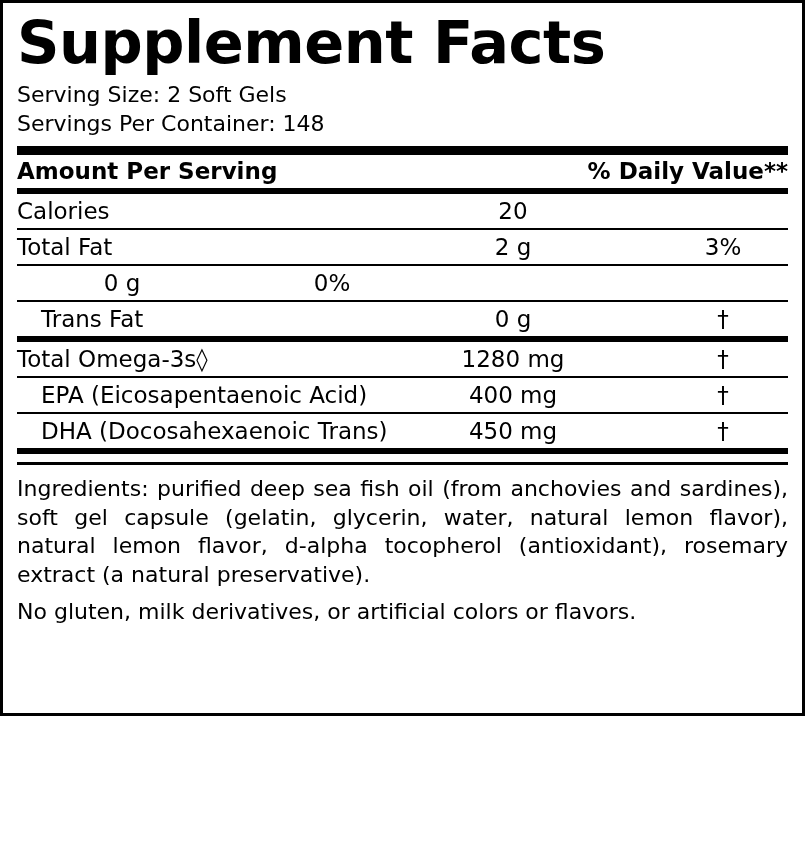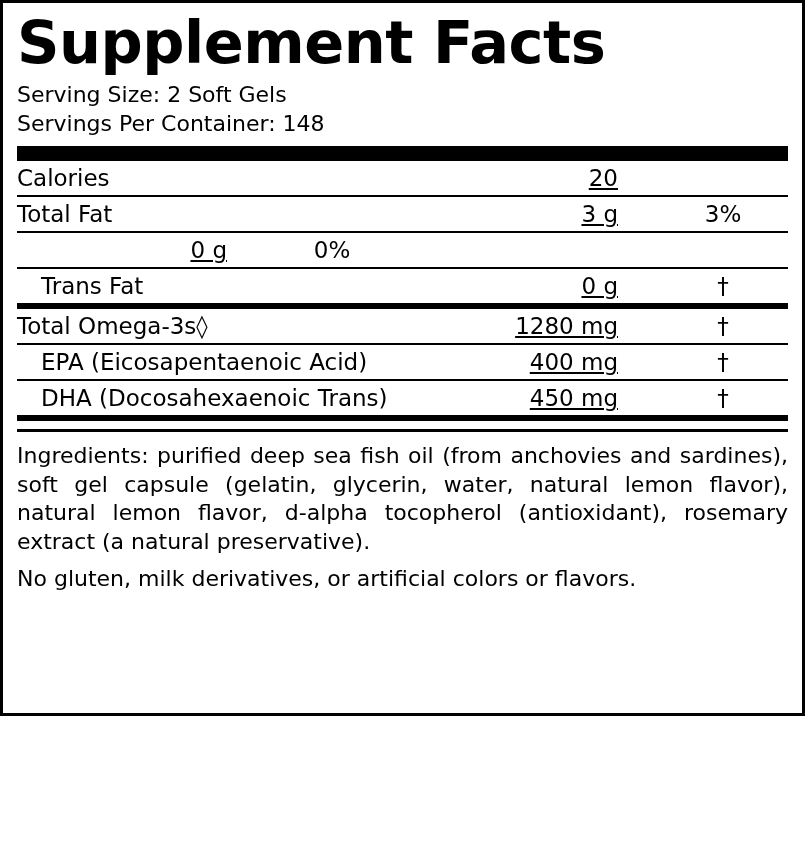--- a/index.html
+++ b/index.html
@@ -67,24 +67,23 @@
     font-weight: 400;
     padding: 4px 0 4px 0;
   }
   .nut-name {
     flex: 1 1 auto;
     white-space: nowrap;
   }
   .nut-name.indent { padding-left: 24px; }
   .nut-amt {
     flex: 0 0 210px;
-    text-align: right;
+    text-align: center;
     padding-right: 40px;
     white-space: nowrap;
-    text-decoration: underline;
   }
   .nut-dv {
     flex: 0 0 130px;
     text-align: center;
     white-space: nowrap;
   }
   .footnotes {
     font-size: 21.5px;
     line-height: 1.38;
     padding: 6px 0 6px 0;
@@ -113,33 +112,37 @@
 
 <div class="panel">
 
   <div class="title">Supplement Facts</div>
 
   <div class="serving-line">Serving Size: 2 Soft Gels</div>
   <div class="serving-line">Servings Per Container: 148</div>
 
   <div class="rule-thick"></div>
 
+  <div class="hdr-row">
+    <div class="hdr-left">Amount Per Serving</div>
+    <div class="hdr-right">% Daily Value**</div>
+  </div>
 
   <div class="rule-med"></div>
 
   <div class="nut-row">
     <div class="nut-name">Calories</div>
     <div class="nut-amt">20</div>
     <div class="nut-dv"></div>
   </div>
   <div class="rule-thin"></div>
 
   <div class="nut-row">
     <div class="nut-name">Total Fat</div>
-    <div class="nut-amt">3 g</div>
+    <div class="nut-amt">2 g</div>
     <div class="nut-dv">3%</div>
   </div>
   <div class="rule-thin"></div>
 
   <div class="nut-row">
     <div class="nut-amt">0 g</div>
     <div class="nut-dv">0%</div>
   </div>
   <div class="rule-thin"></div>
 

